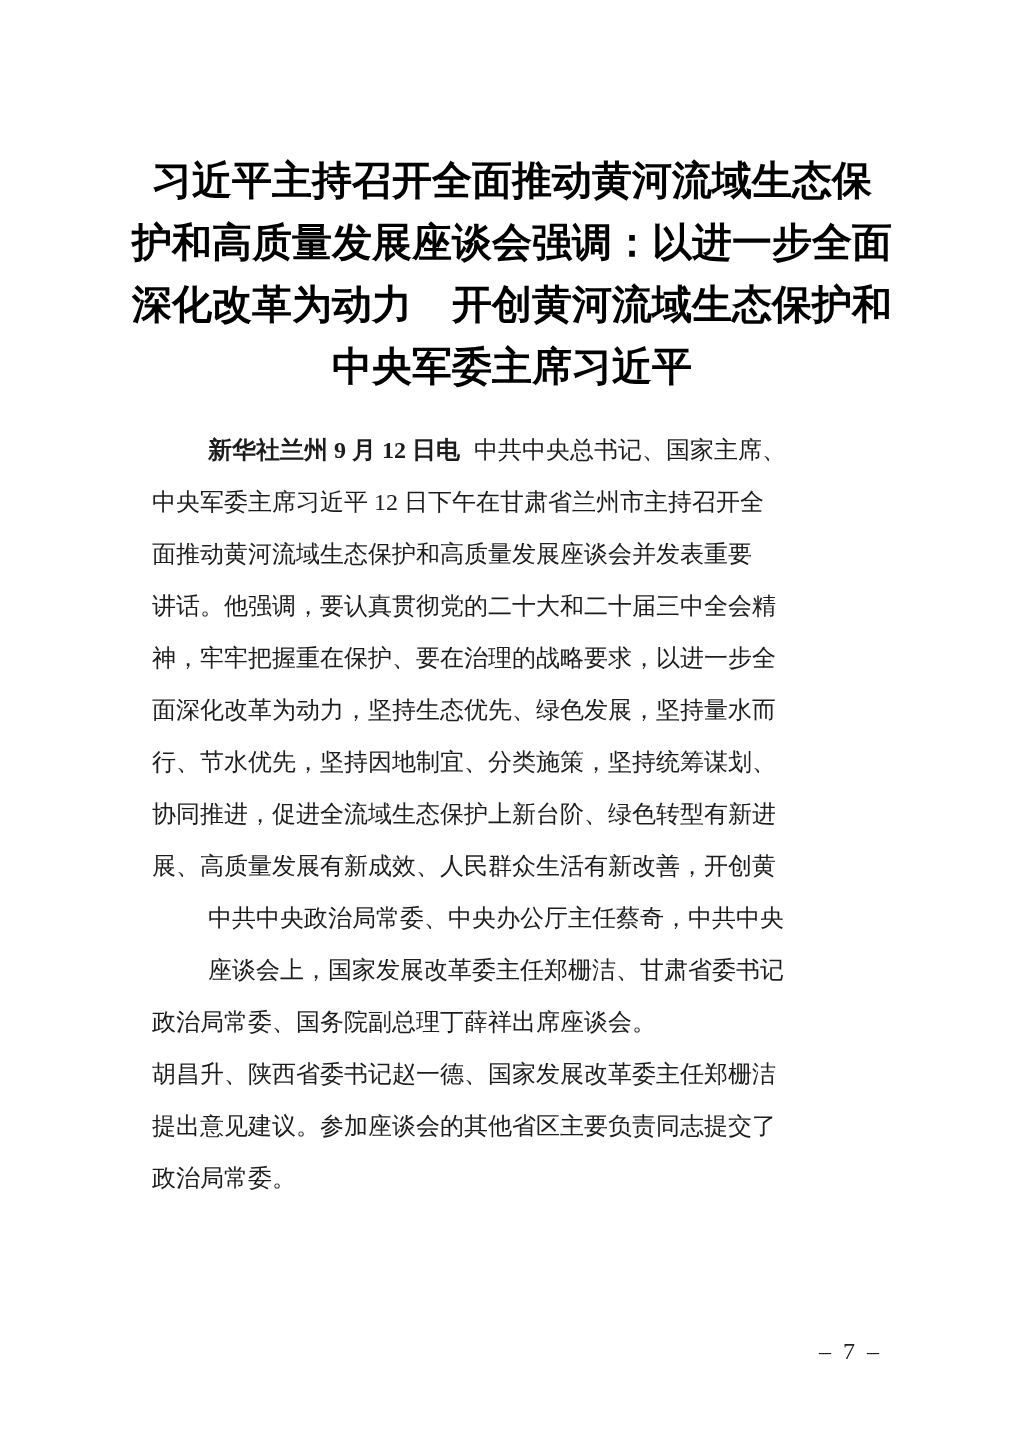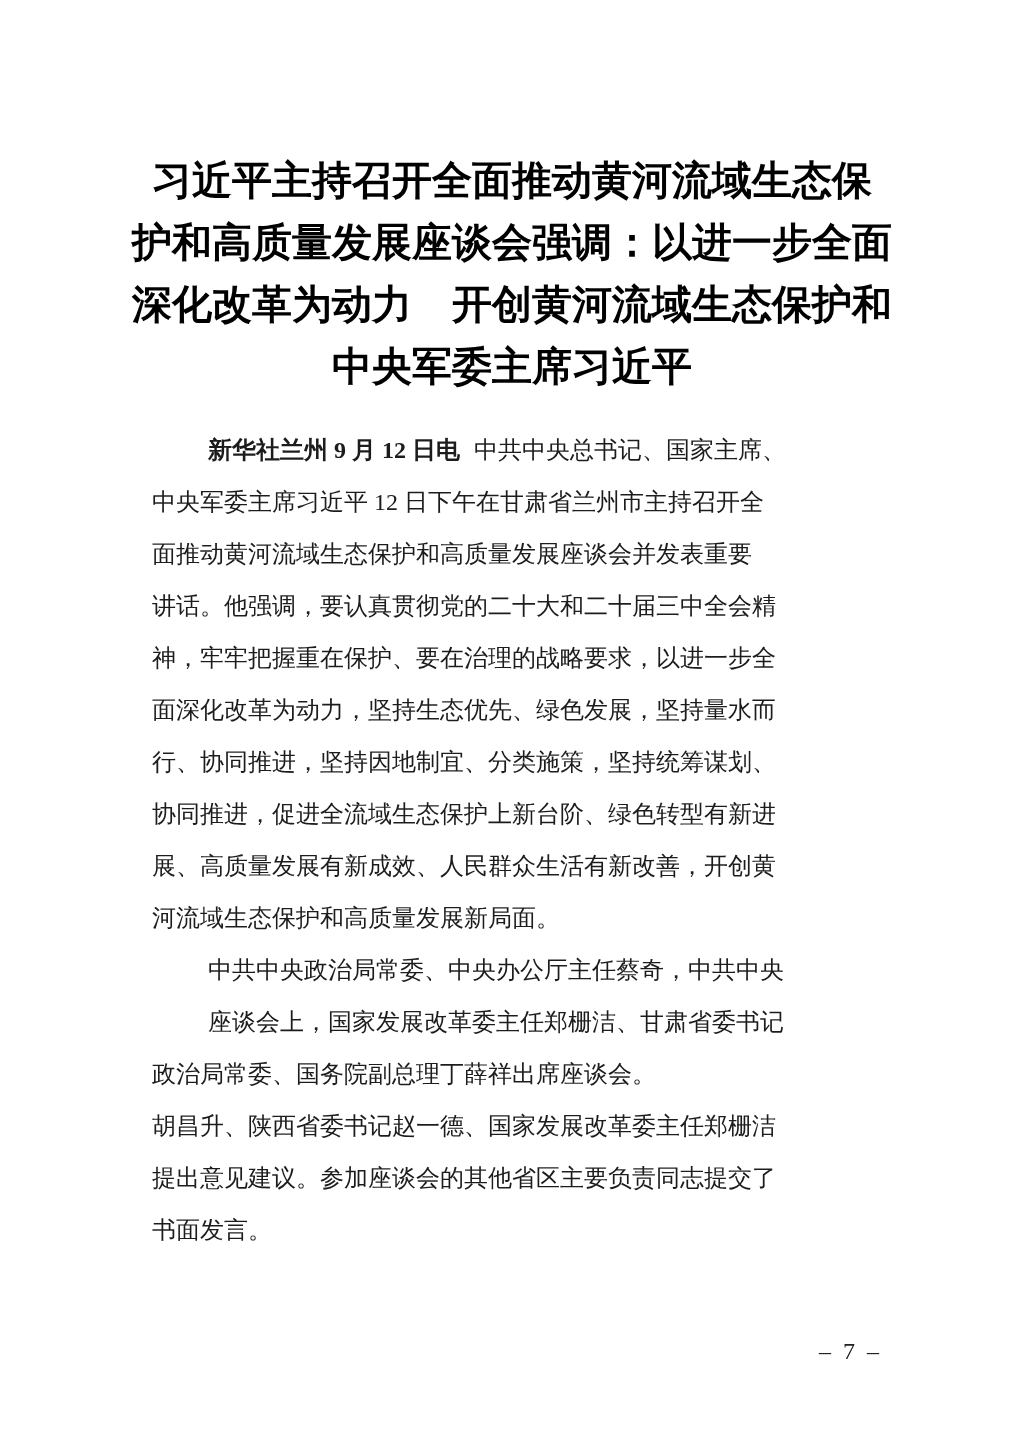--- a/index.html
+++ b/index.html
@@ -76,29 +76,28 @@
   </header>
 
   <main class="article-body">
 
     <div class="body-line indent"><span class="dateline">新华社兰州 9 月 12 日电</span><span>中共中央总书记、国家主席、</span></div>
     <div class="body-line">中央军委主席习近平 12 日下午在甘肃省兰州市主持召开全</div>
     <div class="body-line">面推动黄河流域生态保护和高质量发展座谈会并发表重要</div>
     <div class="body-line">讲话。他强调，要认真贯彻党的二十大和二十届三中全会精</div>
     <div class="body-line">神，牢牢把握重在保护、要在治理的战略要求，以进一步全</div>
     <div class="body-line">面深化改革为动力，坚持生态优先、绿色发展，坚持量水而</div>
-    <div class="body-line">行、协同推进，坚持因地制宜、分类施策，坚持统筹谋划、</div>
+    <div class="body-line">行、节水优先，坚持因地制宜、分类施策，坚持统筹谋划、</div>
     <div class="body-line">协同推进，促进全流域生态保护上新台阶、绿色转型有新进</div>
     <div class="body-line">展、高质量发展有新成效、人民群众生活有新改善，开创黄</div>
-    <div class="body-line">河流域生态保护和高质量发展新局面。</div>
 
     <div class="body-line indent">中共中央政治局常委、中央办公厅主任蔡奇，中共中央</div>
     <div class="body-line indent">座谈会上，国家发展改革委主任郑栅洁、甘肃省委书记</div>
 
     <div class="body-line">政治局常委、国务院副总理丁薛祥出席座谈会。</div>
     <div class="body-line">胡昌升、陕西省委书记赵一德、国家发展改革委主任郑栅洁</div>
     <div class="body-line">提出意见建议。参加座谈会的其他省区主要负责同志提交了</div>
-    <div class="body-line">书面发言。</div>
+    <div class="body-line">政治局常委。</div>
   </main>
 
   <footer class="page-number">– 7 –</footer>
 
 </div>
 
 </body></html>

